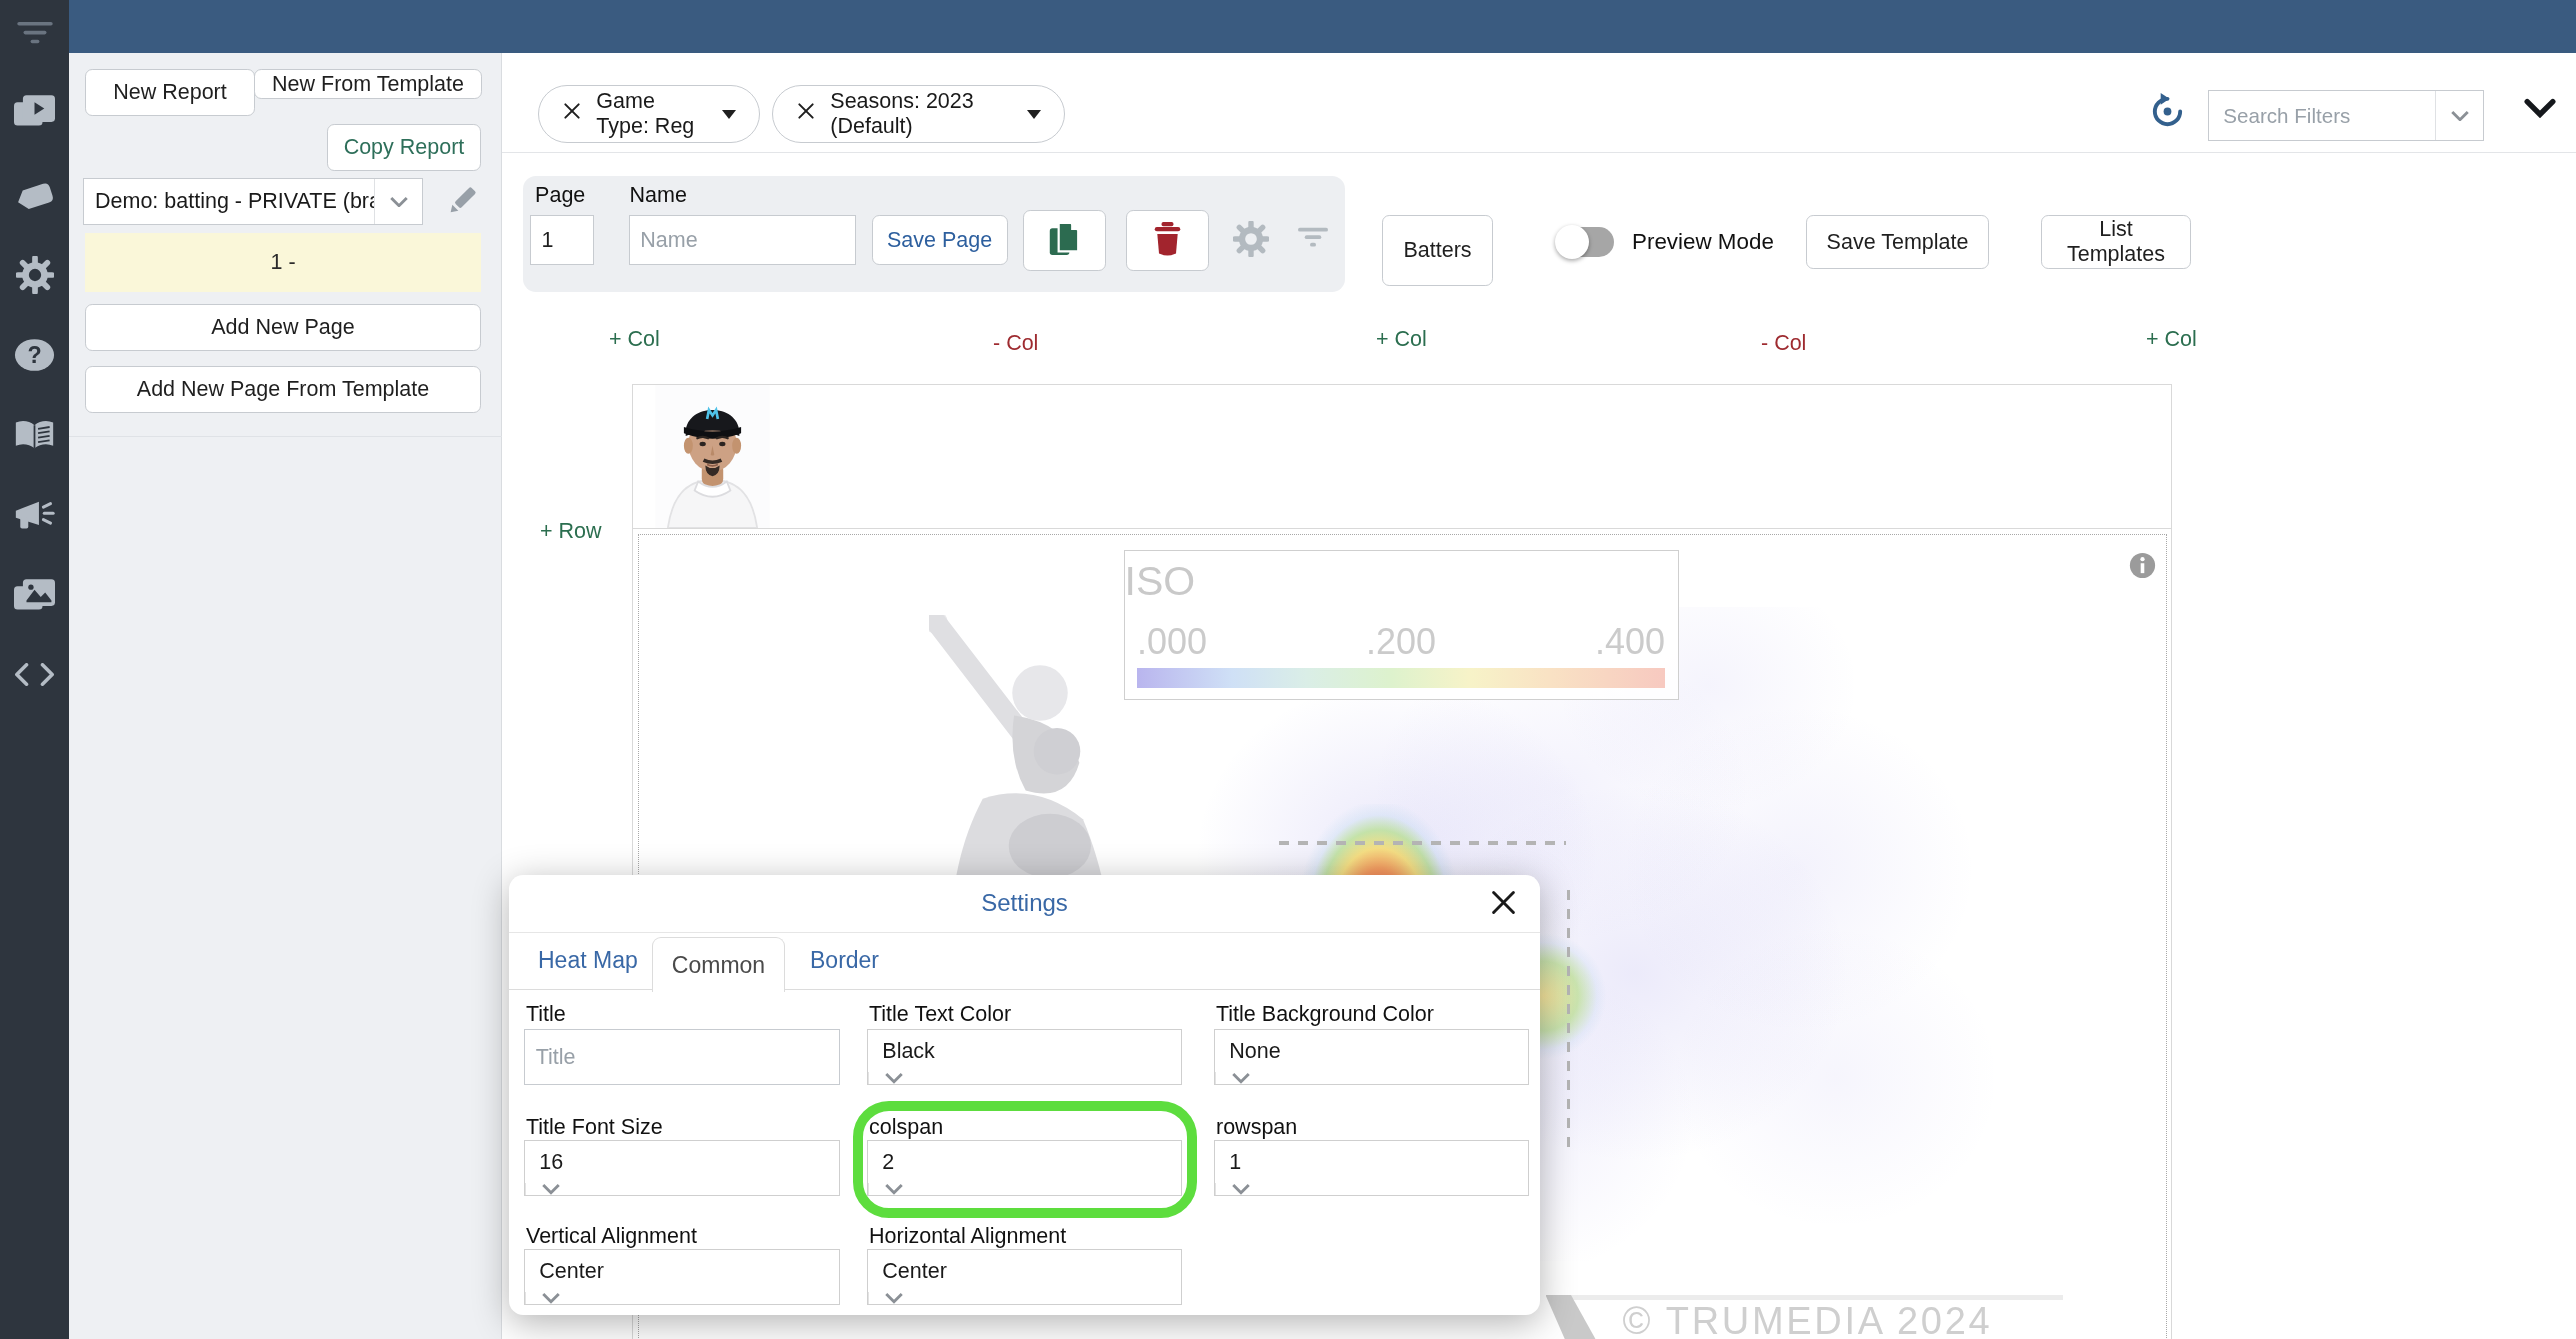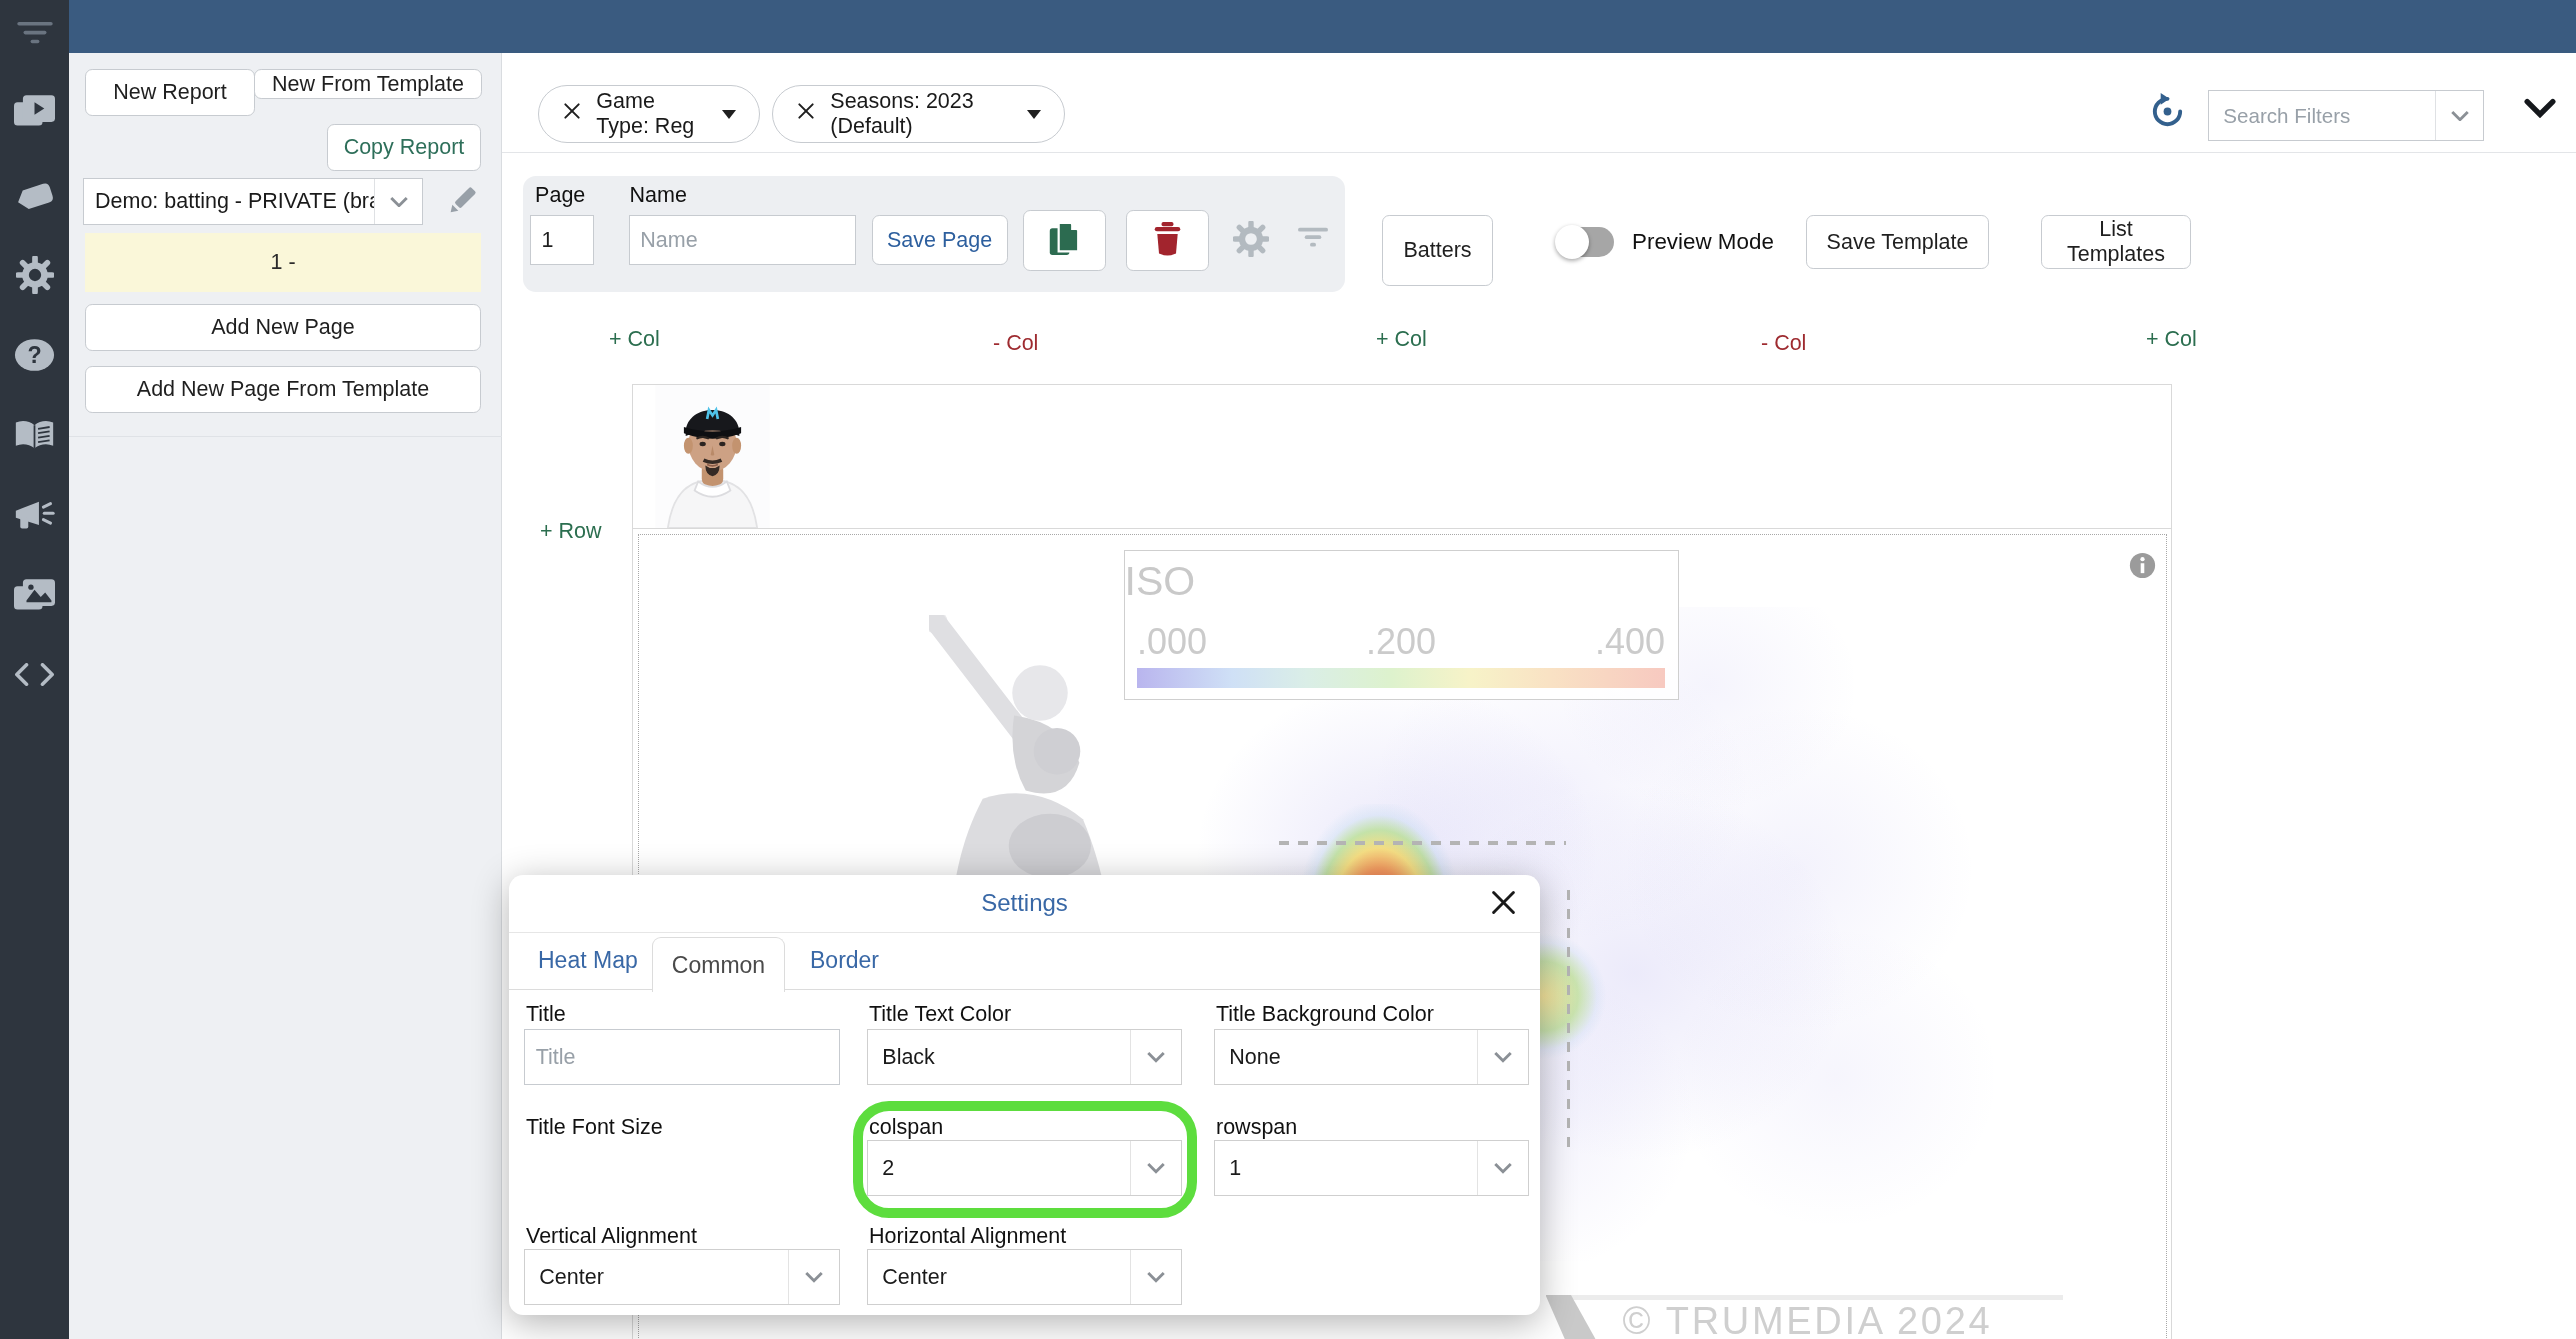--- a/index.html
+++ b/index.html
@@ -74,21 +74,21 @@
   
   .modal{left:509px;top:875px;width:1031px;height:440px;background:#fff;border-radius:14.3px;z-index:30;
          box-shadow:0 7.2px 36px rgba(0,0,0,0.3);}
   .modal-title{position:absolute;left:0;right:0;top:14.3px;text-align:center;font-size:24px;color:#3968a6;}
   .modal-divider{position:absolute;left:0;right:0;top:57px;height:0.9px;background:#e6e6e6;}
   .tabs{position:absolute;left:0;right:0;top:57px;height:58px;border-bottom:0.9px solid #dcdcdc;box-sizing:border-box;}
   .tab-link{position:absolute;top:0;height:57px;display:flex;align-items:center;font-size:23px;color:#3968a6;cursor:pointer;}
   .tab-active{position:absolute;left:143px;top:5.4px;width:131px;height:54px;background:#fff;border:0.9px solid #dcdcdc;border-bottom:none;
       border-radius:9px 9px 0 0;display:flex;align-items:center;justify-content:center;font-size:23px;color:#4a4a4a;z-index:2;}
   .mlabel{position:absolute;font-size:21.5px;color:#111;}
-  .msel{position:absolute;height:56px;background:#fff;border:0.9px solid #cfcfcf;display:flex;align-items:stretch;font-size:21.5px;box-sizing:border-box;}
+  .msel{position:absolute;height:56px;background:#fff;border:0.9px solid #cfcfcf;display:flex;align-items:stretch;font-size:21.5px;box-sizing:border-box;flex-direction:column;}
   .msel .val{flex:1;display:flex;align-items:center;padding:0 14.3px;}
   .msel .caret{width:50px;border-left:0.9px solid #e3e3e3;display:flex;align-items:center;justify-content:center;}
   .green-ring{position:absolute;left:344px;top:226px;width:344px;height:117px;border:10.7px solid #5ddd3e;border-radius:36px;box-sizing:border-box;z-index:5;pointer-events:none;}
 </style>
 </head>
 <body>
 
 <div class="screen">
 
   <div class="abs topbar"></div>
@@ -421,20 +421,28 @@
     <div class="msel" style="left:705px;top:154px;width:315px;">
       <span class="val">None</span>
       <span class="caret">
           <svg width="20" height="11.6" viewBox="0 0 20 12">
             <polyline points="2,2 10,10 18,2" fill="none" stroke="#8b9096" stroke-width="3"></polyline>
           </svg>
         </span>
     </div>
 
     <span class="mlabel" style="left:17px;top:240px;">Title Font Size</span>
+    <div class="msel" style="left:15px;top:265px;width:316px;">
+      <span class="val">16</span>
+      <span class="caret">
+          <svg width="20" height="11.6" viewBox="0 0 20 12">
+            <polyline points="2,2 10,10 18,2" fill="none" stroke="#8b9096" stroke-width="3"></polyline>
+          </svg>
+        </span>
+    </div>
 
     <span class="mlabel" style="left:360px;top:240px;">colspan</span>
     <div class="msel" style="left:358px;top:265px;width:315px;">
       <span class="val">2</span>
       <span class="caret">
           <svg width="20" height="11.6" viewBox="0 0 20 12">
             <polyline points="2,2 10,10 18,2" fill="none" stroke="#8b9096" stroke-width="3"></polyline>
           </svg>
         </span>
     </div>

